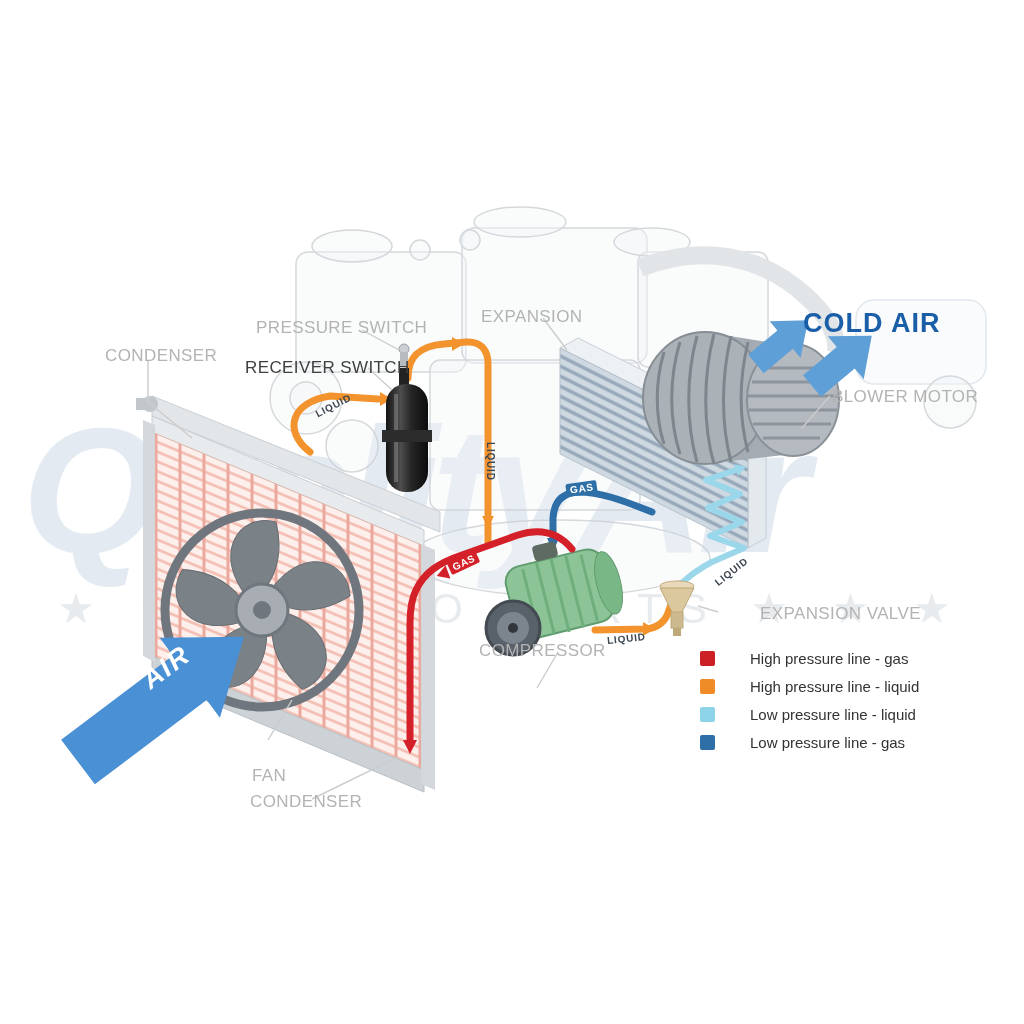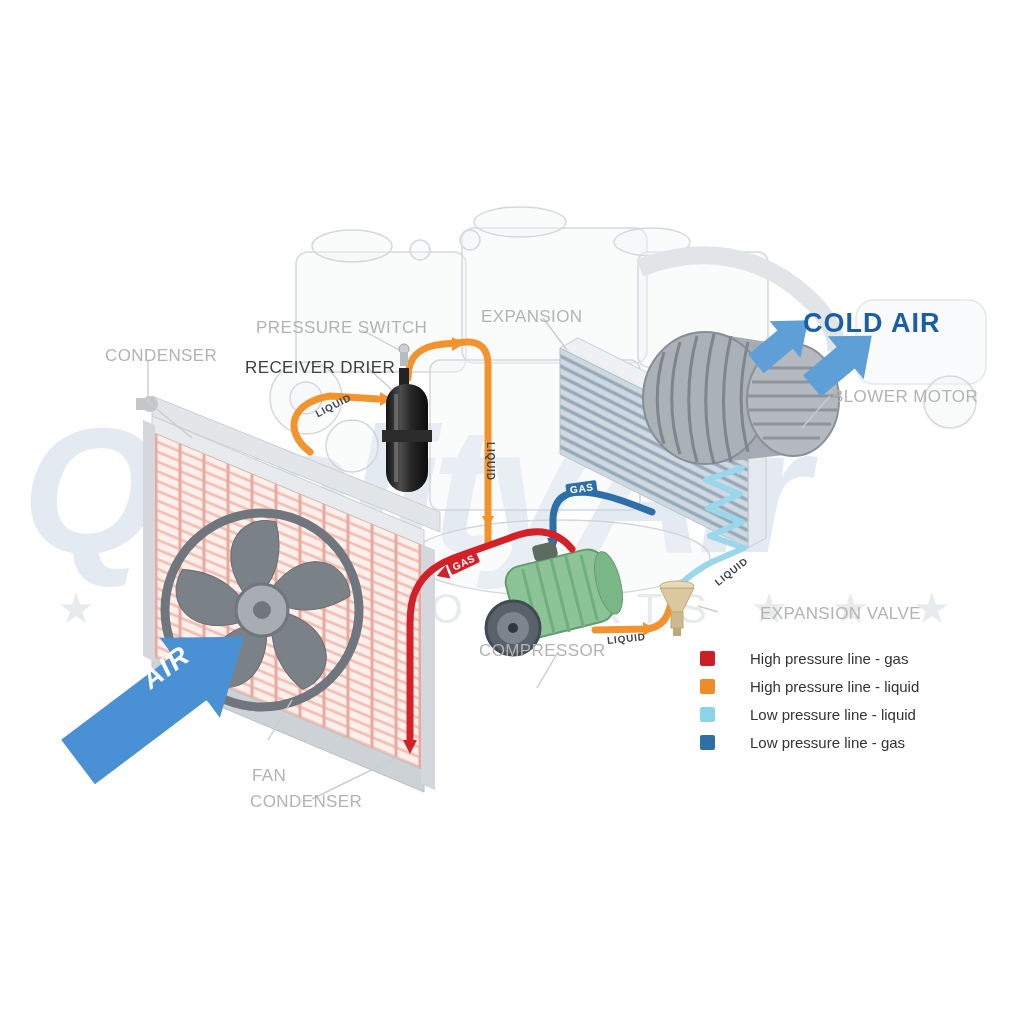--- a/index.html
+++ b/index.html
@@ -244,21 +244,21 @@
       <path d="M830,396 L802,428"></path>
       <path d="M718,612 L698,606"></path>
       <path d="M537,688 L558,652"></path>
       <path d="M268,740 L292,700"></path>
       <path d="M312,799 L398,757"></path>
     </g>
   </svg>
 
   <div class="lbl" style="left:105px;top:346px">CONDENSER</div>
   <div class="lbl" style="left:256px;top:318px">PRESSURE SWITCH</div>
-  <div class="lbl dark" style="left:245px;top:358px">RECEIVER DRIER</div>
+  <div class="lbl dark" style="left:245px;top:358px">RECEIVER SWITCH</div>
   <div class="lbl" style="left:481px;top:307px">EXPANSION</div>
   <div class="lbl" style="left:832px;top:387px">BLOWER MOTOR</div>
   <div class="lbl" style="left:760px;top:604px">EXPANSION VALVE</div>
   <div class="lbl" style="left:479px;top:641px">COMPRESSOR</div>
   <div class="lbl" style="left:252px;top:766px">FAN</div>
   <div class="lbl" style="left:250px;top:792px">CONDENSER</div>
   <div class="lbl coldair" style="left:803px;top:276px">COLD AIR</div>
   <div class="lbl air" style="left:140px;top:652px">AIR</div>
 
   <div class="flow" style="left:314px;top:400px;transform:rotate(-27deg)">LIQUID</div>

